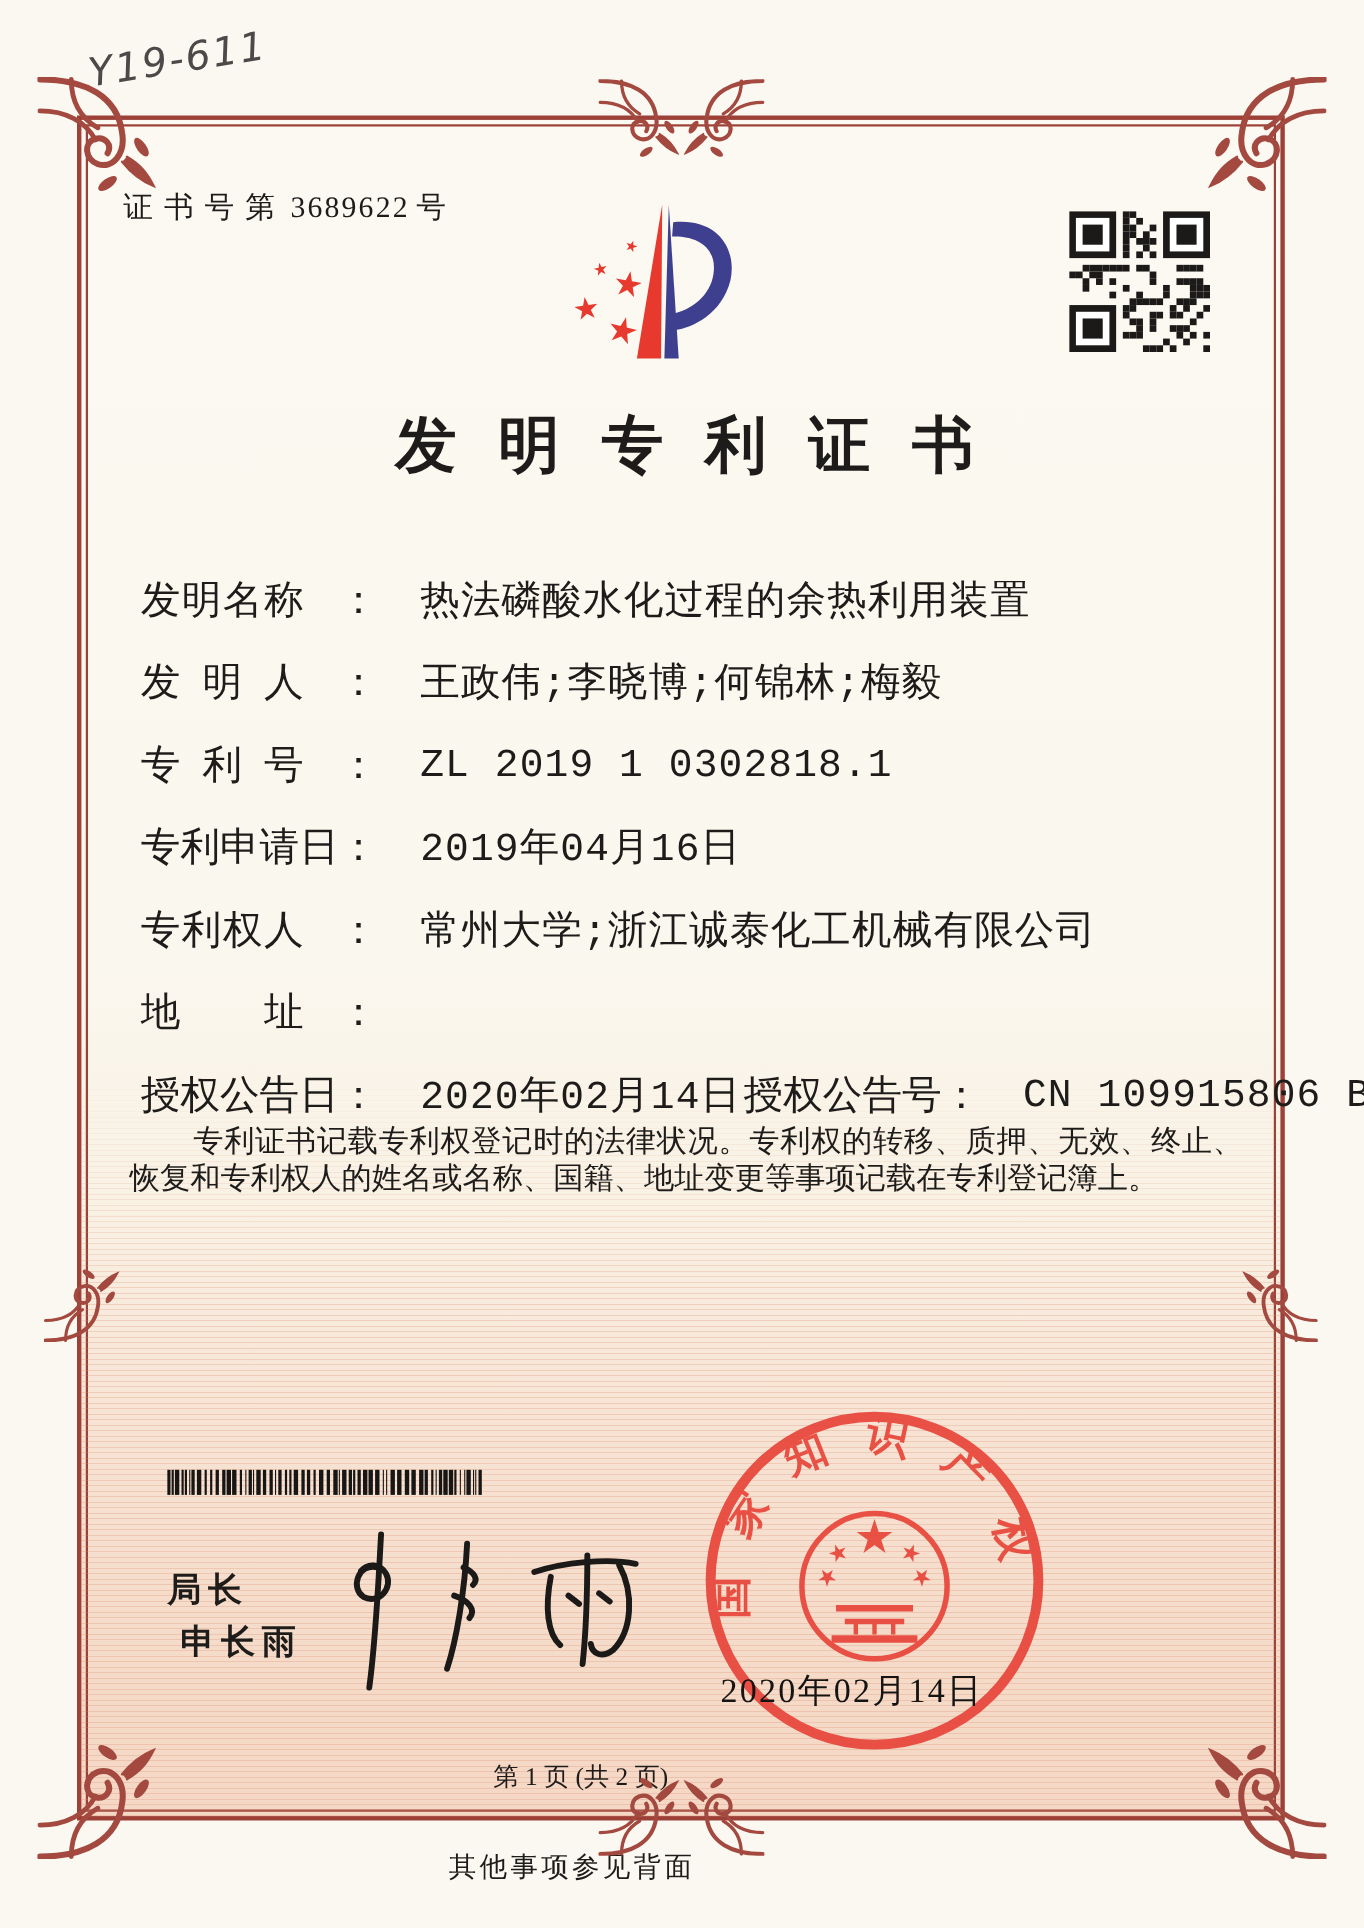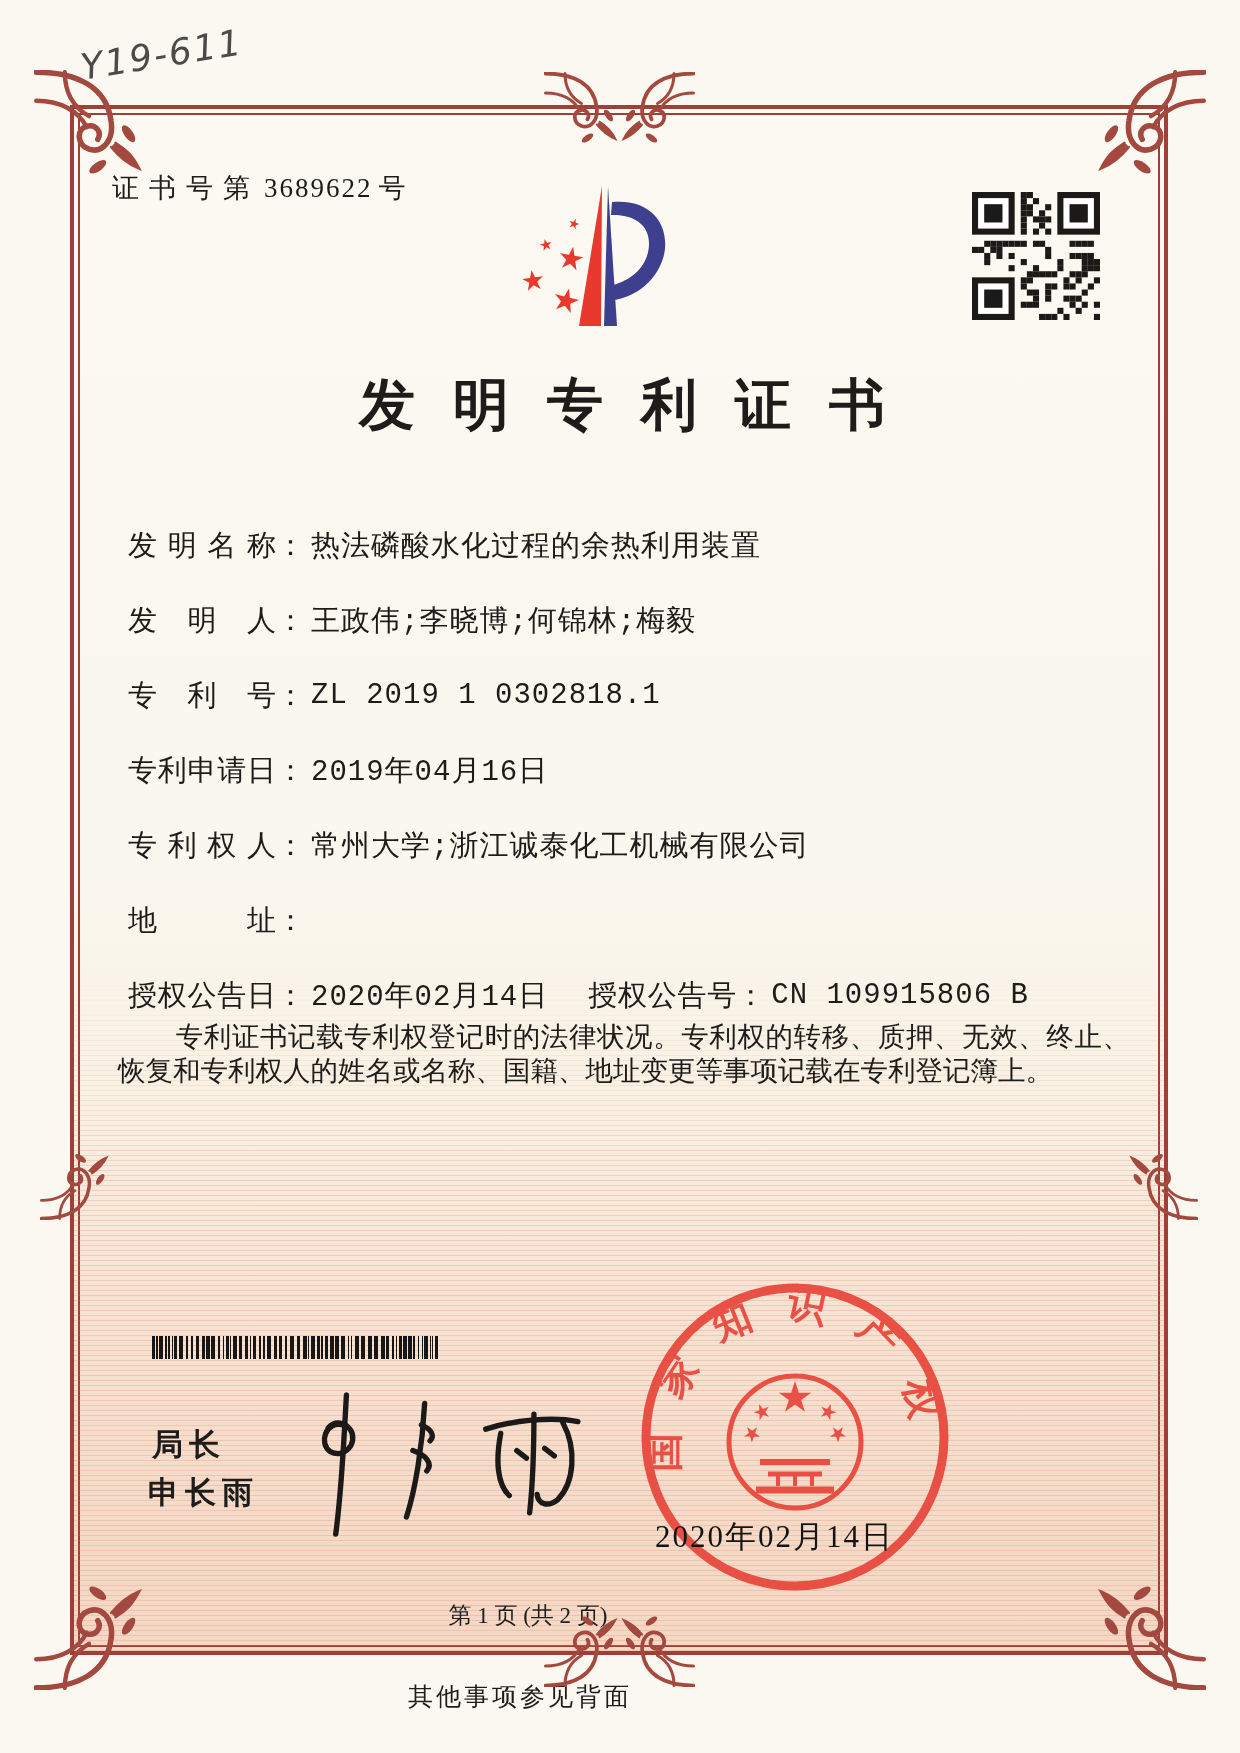--- a/index.html
+++ b/index.html
@@ -30,33 +30,33 @@
   }
   .cert-no{position:absolute;left:112px;top:170px;z-index:2;font-size:27px;white-space:nowrap;}
   .cert-no .sp{letter-spacing:10px;text-align:center;}
   .cert-no .num{letter-spacing:2px;margin-left:4px;}
   .cert-no .suf{margin-left:6px;}
   .logo{position:absolute;left:512px;top:144px;z-index:2;}
   .qr{position:absolute;left:972px;top:192px;z-index:2;}
   .title{position:absolute;left:0;top:368px;width:100%;text-align:center;z-index:2;}
   .title span{font-size:56px;font-weight:bold;letter-spacing:38px;margin-left:42px;white-space:nowrap;}
   .fields{position:absolute;left:128px;top:508px;right:112px;z-index:2;}
-  .field-row{height:75px;display:flex;align-items:center;font-size:29px;white-space:nowrap;}
+  .field-row{height:75px;display:flex;align-items:center;font-size:36px;white-space:nowrap;gap:32px;}
   .flabel{display:inline-block;width:148px;text-align:justify;text-align-last:justify;}
   .fcolon{margin:0 6px 0 0;}
   .fvalue{letter-spacing:1px;font-family:Liberation Mono, monospace;}
   .grant .fvalue-1{min-width:230px;display:inline-block;}
   .grant .gap{width:40px;display:inline-block;}
   .paras{position:absolute;left:118px;right:110px;top:1020px;z-index:2;
     font-size:27.5px;line-height:34px;text-align:justify;}
   .paras p{margin:0;text-indent:2.1em;}
   .barcode{position:absolute;left:152px;top:1336px;z-index:2;}
   .director-label{position:absolute;left:152px;top:1424px;z-index:2;
     font-family:Liberation Sans, sans-serif;font-weight:bold;font-size:31px;letter-spacing:6px;}
-  .director-name{position:absolute;left:148px;top:1472px;z-index:2;
+  .director-name{position:absolute;left:164px;top:1472px;z-index:2;
     font-family:"Liberation Sans","DejaVu Sans",sans-serif;font-weight:bold;font-size:31px;letter-spacing:6px;}
   .signature{position:absolute;left:295px;top:1382px;z-index:2;}
   .seal{position:absolute;left:640px;top:1282px;z-index:2;opacity:.92;}
   .issue-date{position:absolute;left:655px;top:1516px;z-index:3;font-size:31px;letter-spacing:2px;color:#161412;}
   .page-info{position:absolute;left:408px;top:1600px;width:240px;text-align:center;z-index:2;font-size:23px;}
   .back-note{position:absolute;left:360px;top:1680px;width:320px;text-align:center;z-index:2;font-size:25px;letter-spacing:3px;}
 </style>
 </head>
 <body>
 

